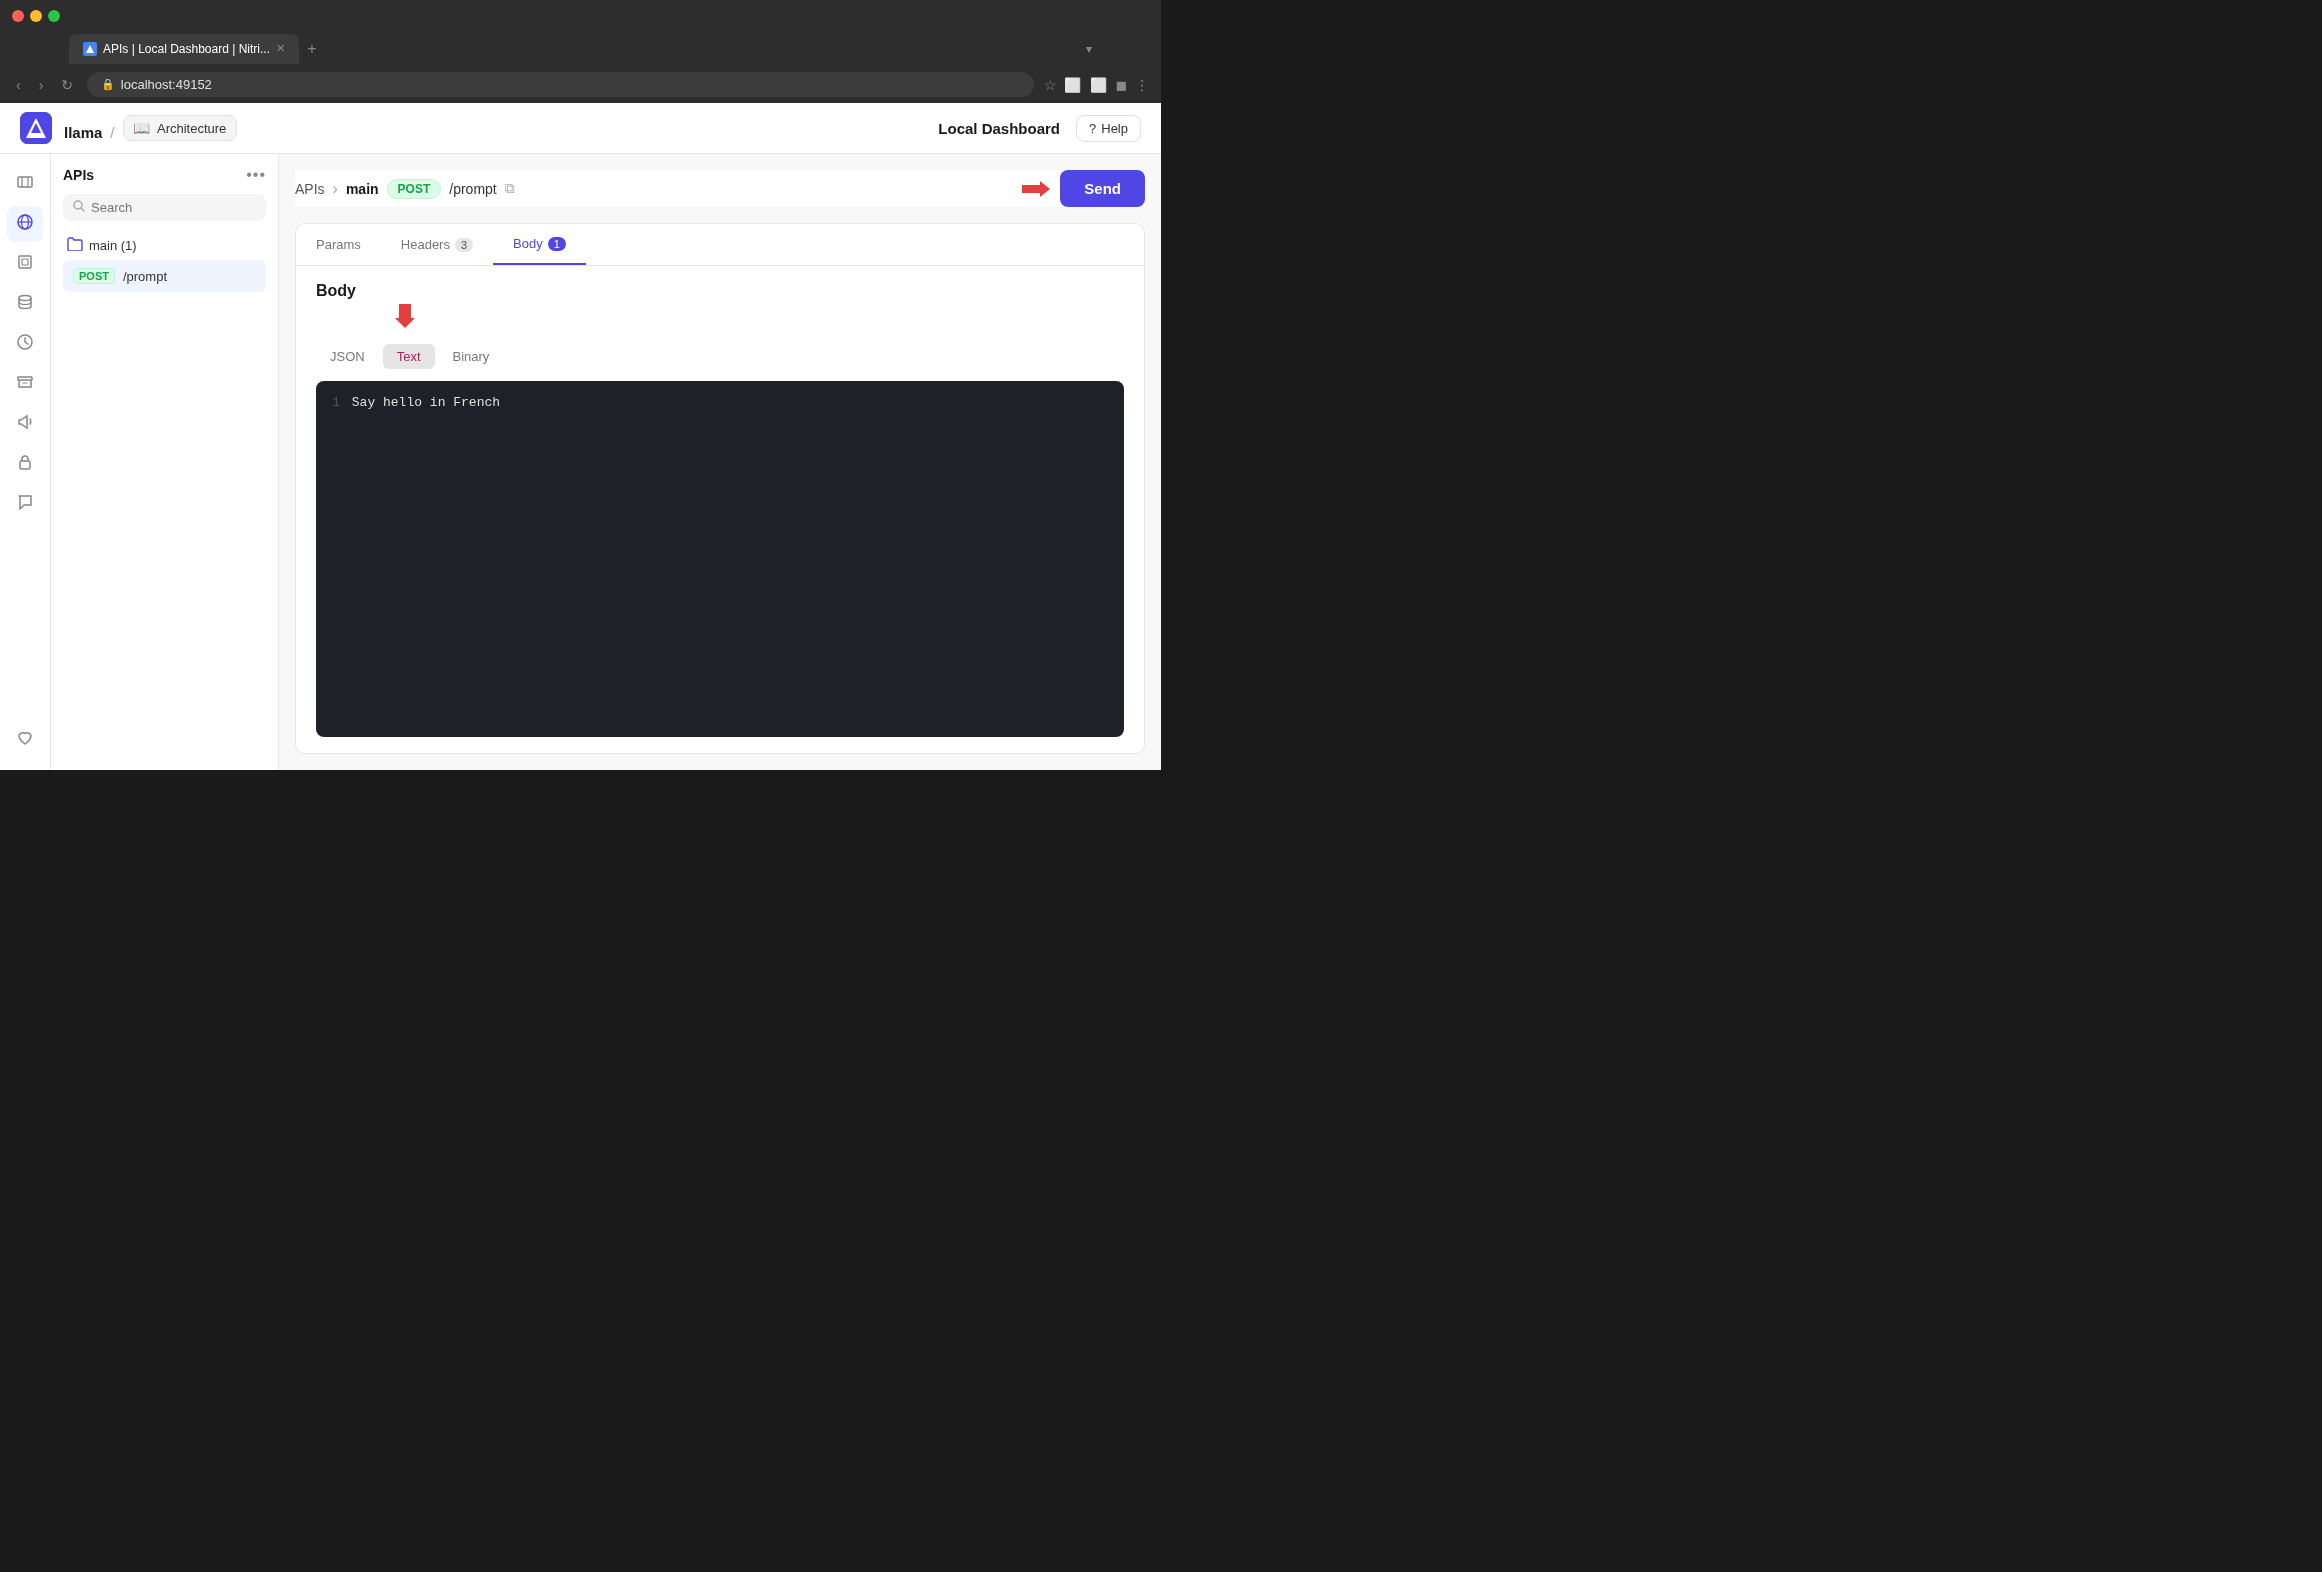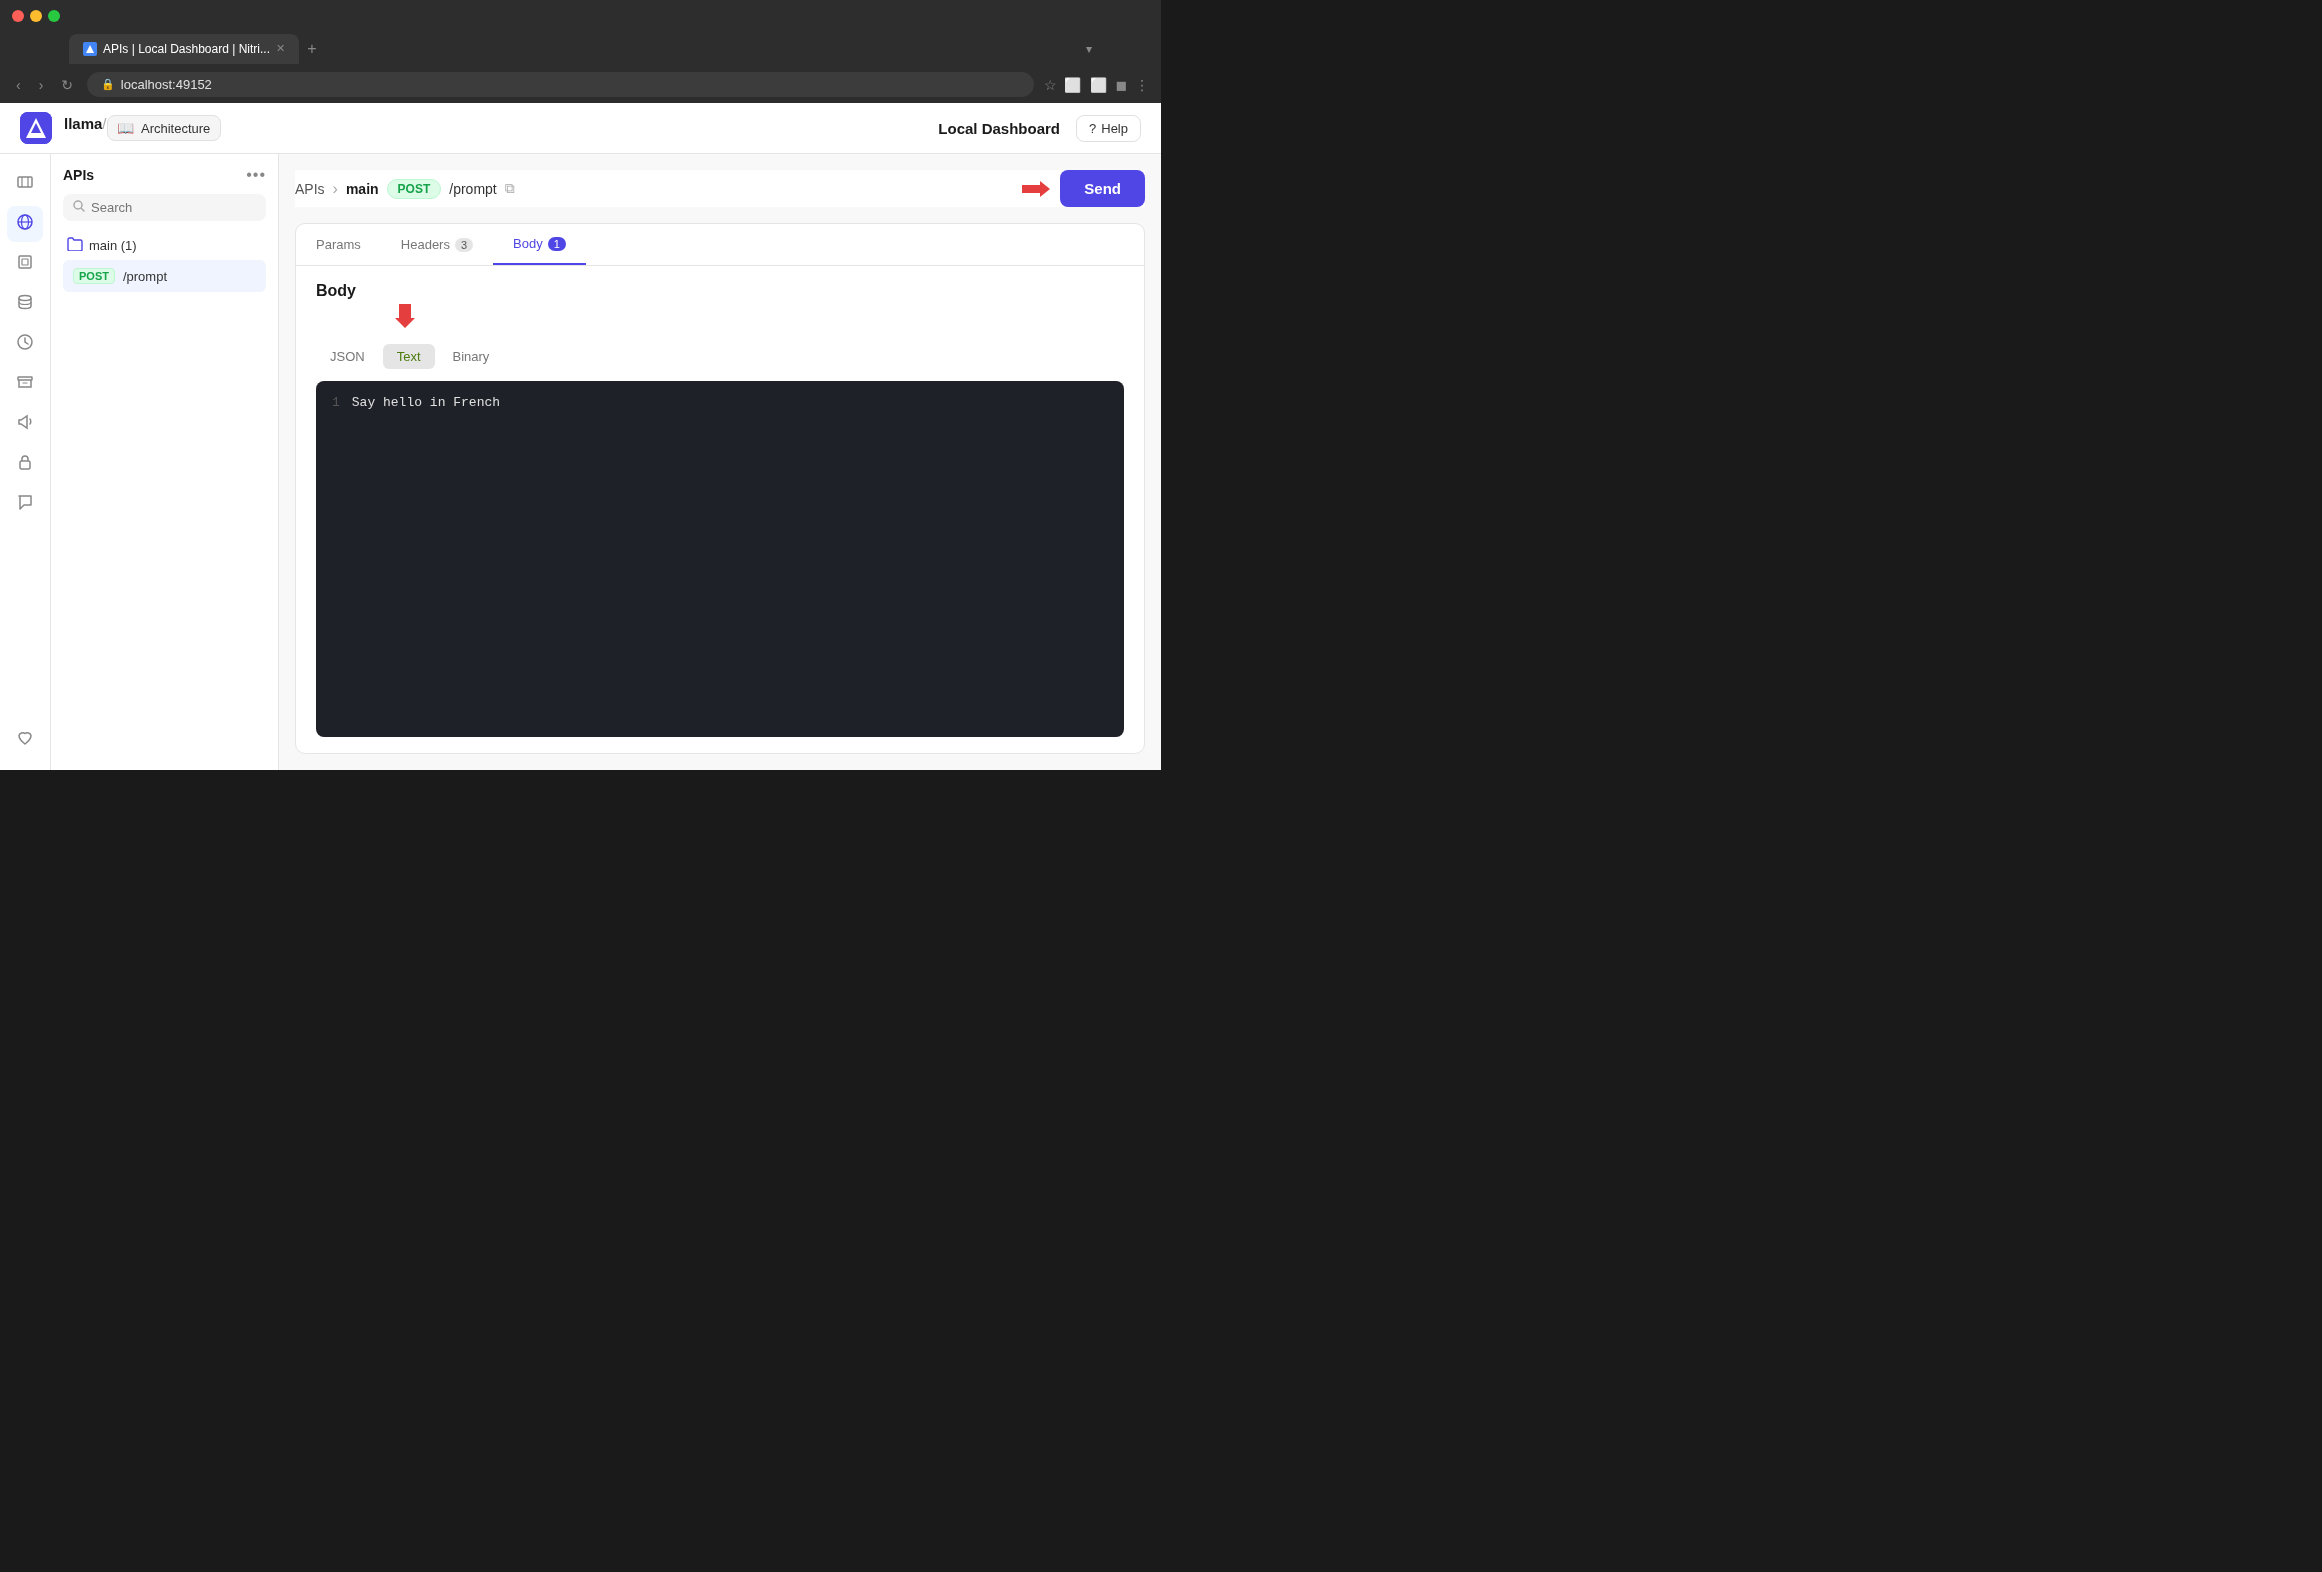--- a/index.html
+++ b/index.html
@@ -23,21 +23,21 @@
     .nav-btn { background: none; border: none; color: #888; font-size: 14px; cursor: pointer; padding: 4px; }
     .address-input { flex: 1; background: #3c3c3c; border: none; border-radius: 20px; padding: 5px 14px; color: #e0e0e0; font-size: 13px; display: flex; align-items: center; gap: 6px; }
     .address-icon { color: #888; font-size: 11px; }
     .address-actions { display: flex; gap: 8px; align-items: center; }
     .addr-action-btn { background: none; border: none; color: #888; cursor: pointer; font-size: 14px; }
 
     
     .app-container { display: flex; flex-direction: column; background: #fff; height: calc(100% - 119px); }
     .app-header { display: flex; align-items: center; padding: 10px 20px; border-bottom: 1px solid #e5e5e5; background: #fff; height: 51px; }
     .app-logo { width: 32px; height: 32px; background: #4f46e5; border-radius: 8px; display: flex; align-items: center; justify-content: center; color: #fff; font-size: 16px; font-weight: bold; margin-right: 12px; }
-    .breadcrumb { display: flex; align-items: flex-start; font-size: 15px; }
+    .breadcrumb { display: flex; align-items: flex-end; gap: 8px; font-size: 15px; }
     .breadcrumb-app { font-weight: 600; color: #1a1a1a; font-size: 15px; }
     .breadcrumb-sep { color: #aaa; font-size: 15px; }
     .breadcrumb-section { display: flex; align-items: center; gap: 6px; background: #f5f5f5; border: 1px solid #e0e0e0; border-radius: 8px; padding: 4px 10px; font-size: 13px; color: #333; }
     .breadcrumb-book-icon { font-size: 14px; }
     .header-right { margin-left: auto; display: flex; align-items: center; gap: 16px; }
     .local-dashboard-label { font-size: 15px; font-weight: 600; color: #1a1a1a; }
     .help-btn { display: flex; align-items: center; gap: 5px; border: 1px solid #e0e0e0; border-radius: 8px; padding: 5px 12px; font-size: 13px; color: #333; cursor: pointer; background: #fff; }
 
     
     .main-layout { display: flex; flex: 1; overflow: hidden; }
@@ -77,21 +77,21 @@
     
     .request-panel { background: #fff; border-radius: 10px; border: 1px solid #e5e5e5; flex: 1; display: flex; flex-direction: column; overflow: hidden; }
     .tabs-bar { display: flex; border-bottom: 1px solid #e5e5e5; }
     .tab-item { padding: 12px 20px; font-size: 13px; color: #777; cursor: pointer; position: relative; display: flex; align-items: center; gap: 5px; }
     .tab-item.active { color: #4f46e5; border-bottom: 2px solid #4f46e5; }
     .tab-badge { background: #e5e5e5; color: #555; border-radius: 10px; padding: 1px 6px; font-size: 11px; }
     .tab-badge.blue { background: #4f46e5; color: #fff; }
     .body-section { padding: 16px 20px; display: flex; flex-direction: column; gap: 12px; flex: 1; }
     .body-title { font-size: 16px; font-weight: 700; color: #1a1a1a; }
     .body-type-tab { padding: 5px 14px; font-size: 13px; color: #777; cursor: pointer; border-radius: 6px; }
-    .body-type-tab.active { background: #e5e5e5; color: #4d7c0f; font-weight: 500; }
+    .body-type-tab.active { background: #e5e5e5; color: #be185d; font-weight: 500; }
     .body-type-row { display: flex; align-items: center; gap: 4px; }
     .code-editor { background: #1e2127; border-radius: 8px; padding: 14px 16px; font-family: 'Courier New', monospace; font-size: 13px; color: #e0e0e0; flex: 1; display: flex; gap: 12px; min-height: 277px; }
     .line-numbers { color: #555; user-select: none; }
     .code-content { color: #e0e0e0; }
 
     
     .logo-svg { width: 32px; height: 32px; }
   </style>
 </head>
 <body>

